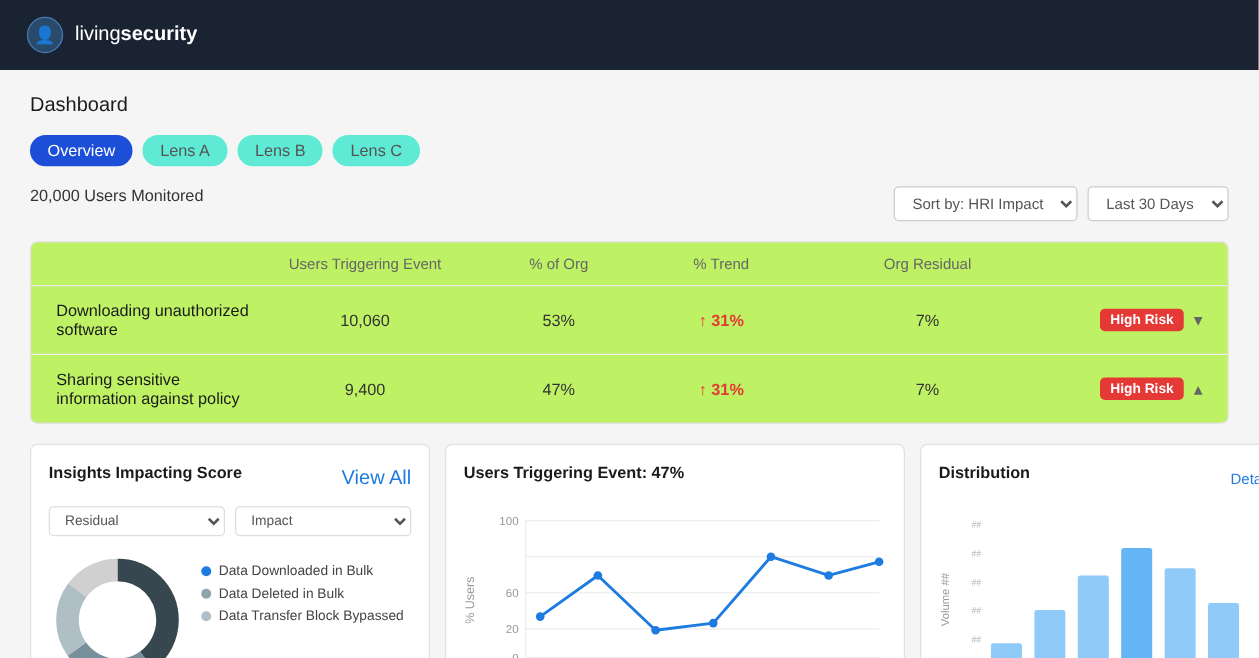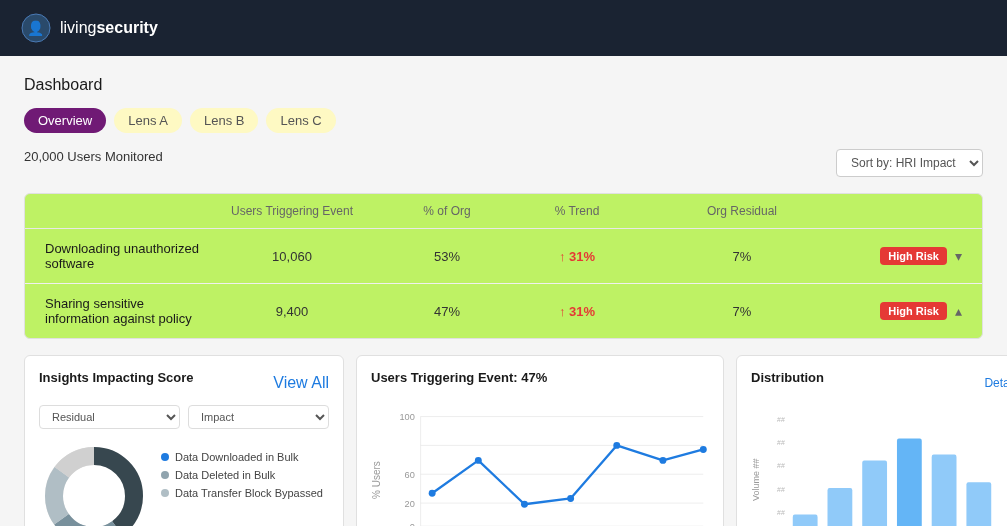--- a/index.html
+++ b/index.html
@@ -9,22 +9,22 @@
     .header { background: #1a2332; padding: 12px 20px; display: flex; align-items: center; }
     .logo-area { display: flex; align-items: center; gap: 8px; }
     .logo-icon { width: 32px; height: 32px; }
 
     
     .main { padding: 20px 24px; }
     .page-title { font-size: 16px; font-weight: 400; margin-bottom: 14px; color: #1a1a1a; }
 
     
     .tabs { display: flex; gap: 8px; margin-bottom: 16px; }
-    .tab { padding: 5px 14px; border-radius: 20px; border: none; cursor: pointer; font-size: 13px; background: #fef9c3; color: #555; }
-    .tab.active { background: #701a75; color: white; }
+    .tab { padding: 5px 14px; border-radius: 20px; border: none; cursor: pointer; font-size: 13px; background: #5eead4; color: #555; }
+    .tab.active { background: #1d4ed8; color: white; }
 
     
     .filters-row { display: flex; justify-content: space-between; align-items: flex-start; margin-bottom: 16px; }
     .users-count { font-size: 13px; color: #333; }
     .filter-controls { display: flex; gap: 8px; }
     .filter-select { padding: 5px 10px; border: 1px solid #ccc; border-radius: 4px; background: white; font-size: 12px; cursor: pointer; color: #555; }
 
     
     .data-table { background: #bef264; border: 1px solid #e0e0e0; border-radius: 6px; margin-bottom: 16px; overflow: hidden; }
     .table-header-row { display: grid; grid-template-columns: 1fr 180px 130px 130px 200px 120px; padding: 10px 20px; border-bottom: 1px solid #e8e8e8; }
@@ -80,20 +80,23 @@
     <button class="tab">Lens A</button>
     <button class="tab">Lens B</button>
     <button class="tab">Lens C</button>
   </div>
 
   <div class="filters-row">
     <span class="users-count">20,000 Users Monitored</span>
     <div class="filter-controls">
       <select class="filter-select">
         <option>Sort by: HRI Impact</option>
+      </select>
+      <select class="filter-select">
+        <option>Last 30 Days</option>
       </select>
     </div>
   </div>
 
   <div class="data-table">
     <div class="table-header-row">
       <span></span>
       <span>Users Triggering Event</span>
       <span>% of Org</span>
       <span>% Trend</span>

